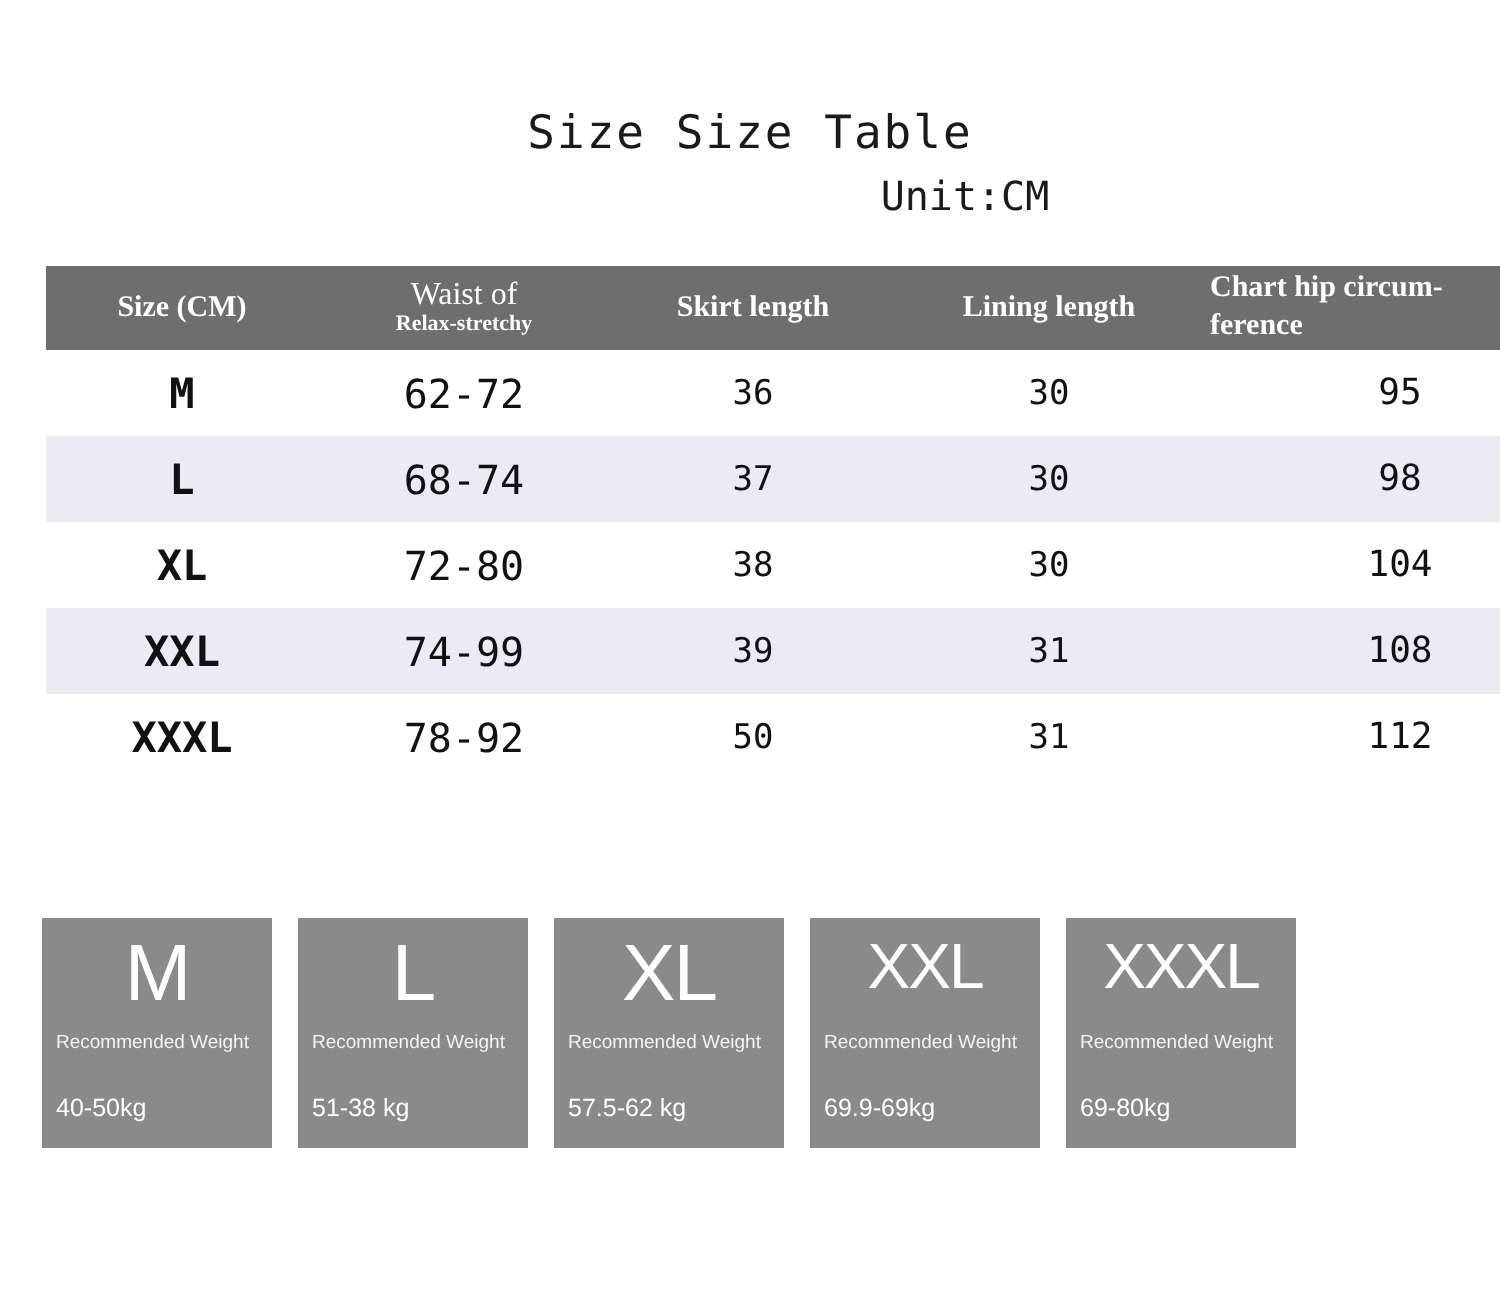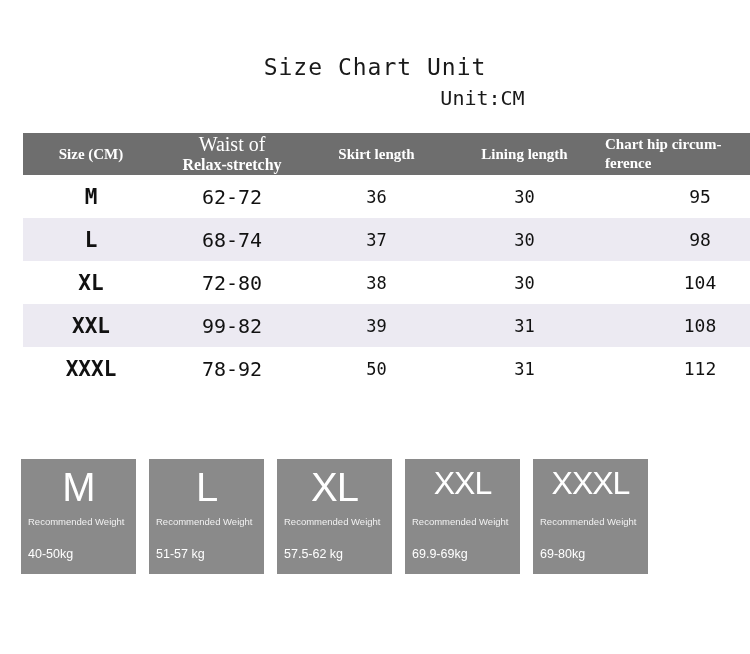--- a/index.html
+++ b/index.html
@@ -65,22 +65,22 @@
     font-family: "Liberation Serif", serif;
     vertical-align: middle;
     padding: 0 4px;
   }
   th.col-size   { width: 128px; font-size: 17px; text-align: center; }
   th.col-waist  { width: 138px; }
   th.col-skirt  { width: 135px; font-size: 14px; font-weight: normal; }
   th.col-lining { width: 145px; font-size: 16px; }
   th.col-hip    { width: 159px; font-size: 13px; font-weight: normal; text-align: left; line-height: 1.25; }
 
-  .waist-top { font-size: 20px; font-weight: normal; display: block; line-height: 1.1; }
-  .waist-bot { font-size: 16px; font-weight: bold; display: block; line-height: 1.2; }
+  .waist-top { font-size: 16px; font-weight: normal; display: block; line-height: 1.1; }
+  .waist-bot { font-size: 11px; font-weight: bold; display: block; line-height: 1.2; }
 
   table.size-chart td {
     height: 41px;
     text-align: center;
     vertical-align: middle;
     font-family: "DejaVu Sans Mono", monospace;
     color: #111111;
   }
   tr.row-odd  td { background: #ffffff; }
   tr.row-even td { background: #eceaf2; }
@@ -148,21 +148,21 @@
     font-size: 12.5px;
     color: #ffffff;
     text-align: right;
   }
 </style>
 </head>
 <body>
 
 <div class="page">
 
-  <div class="title">Size Chart Unit</div>
+  <div class="title">Size Size Table</div>
   <div class="unit">Unit:CM</div>
 
   <table class="size-chart">
     <thead>
       <tr>
         <th class="col-size">Size (CM)</th>
         <th class="col-waist">
           <span class="waist-top">Waist of</span>
           <span class="waist-bot">Relax-stretchy</span>
         </th>
@@ -191,21 +191,21 @@
       </tr>
       <tr class="row-odd">
         <td class="c-size">XL</td>
         <td class="c-waist">72-80</td>
         <td class="c-skirt">38</td>
         <td class="c-lining">30</td>
         <td class="c-hip">104</td>
       </tr>
       <tr class="row-even">
         <td class="c-size">XXL</td>
-        <td class="c-waist">99-82</td>
+        <td class="c-waist">74-99</td>
         <td class="c-skirt">39</td>
         <td class="c-lining">31</td>
         <td class="c-hip">108</td>
       </tr>
       <tr class="row-odd">
         <td class="c-size">XXXL</td>
         <td class="c-waist">78-92</td>
         <td class="c-skirt">50</td>
         <td class="c-lining">31</td>
         <td class="c-hip">112</td>
@@ -216,21 +216,21 @@
 
   <div class="cards">
     <div class="card">
       <div class="card-size">M</div>
       <div class="card-label">Recommended Weight</div>
       <div class="card-value">40-50kg</div>
     </div>
     <div class="card">
       <div class="card-size">L</div>
       <div class="card-label">Recommended Weight</div>
-      <div class="card-value">51-57  kg</div>
+      <div class="card-value">51-38  kg</div>
     </div>
     <div class="card">
       <div class="card-size">XL</div>
       <div class="card-label">Recommended Weight</div>
       <div class="card-value">57.5-62  kg</div>
     </div>
     <div class="card">
       <div class="card-size small">XXL</div>
       <div class="card-label">Recommended Weight</div>
       <div class="card-value">69.9-69kg</div>

